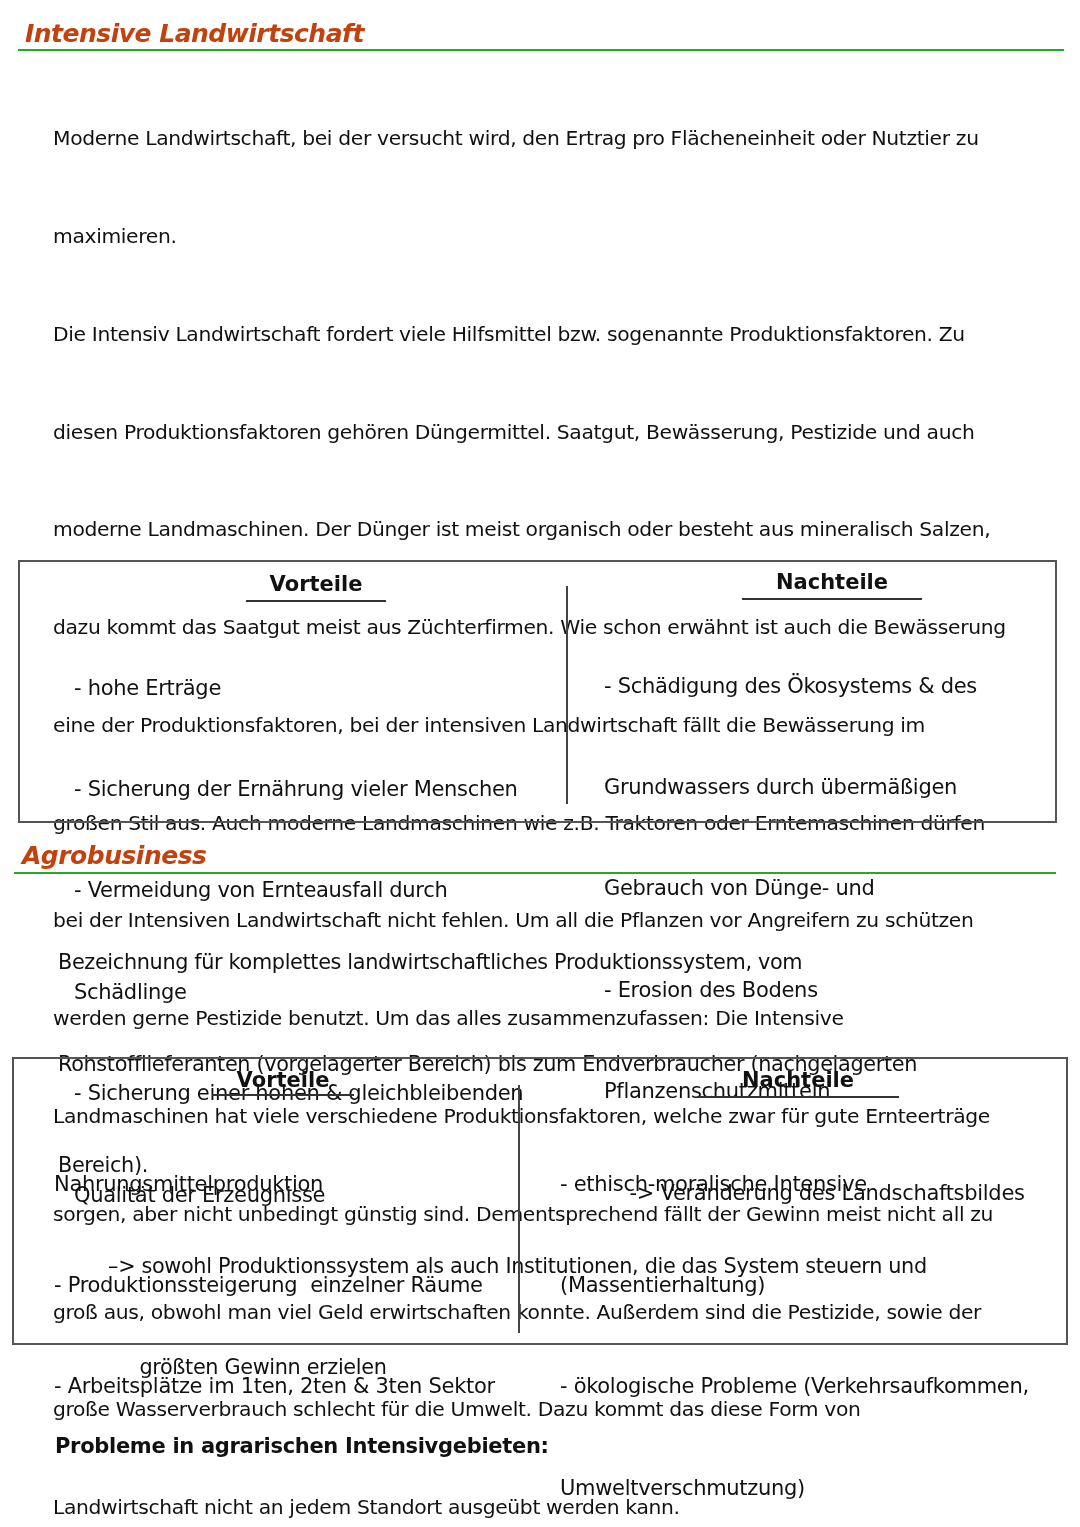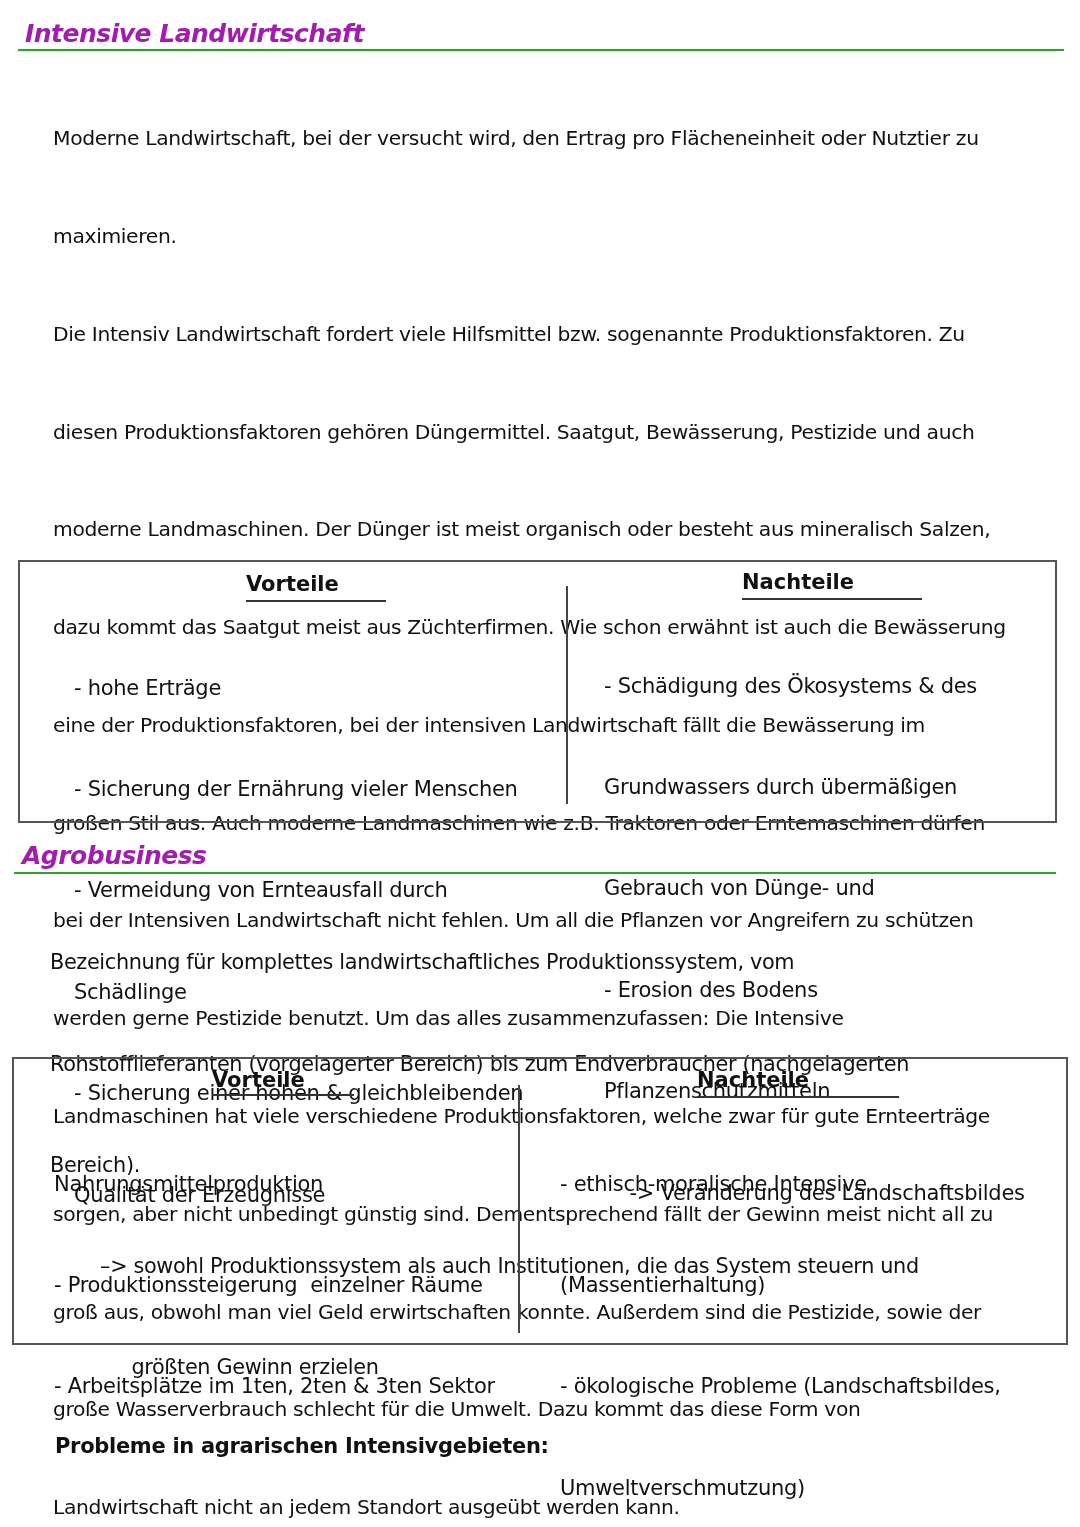--- a/index.html
+++ b/index.html
@@ -5,35 +5,35 @@
     html, body { margin: 0; padding: 0; background: #ffffff; }
     body {
       width: 1080px; height: 1527px; position: relative; overflow: hidden;
       font-family: "DejaVu Sans", "Liberation Sans", sans-serif;
       color: #111;
     }
     .abs { position: absolute; }
     .heading {
       font-family: "DejaVu Sans", sans-serif;
       font-weight: bold; font-style: italic;
-      color: #a21caf; font-size: 25px; letter-spacing: -0.5px;
+      color: #c2410c; font-size: 25px; letter-spacing: -0.5px;
       white-space: nowrap;
     }
     .rule { position: absolute; height: 2px; background: #2aa825; }
     .para {
       position: absolute; font-size: 20.5px; line-height: 32.6px;
       white-space: pre; letter-spacing: -0.35px;
     }
     .box {
       position: absolute; border: 2px solid #555; box-sizing: border-box;
     }
     .divider { position: absolute; width: 2px; background: #444; }
     .col-title {
       position: absolute; font-weight: bold; font-size: 21px;
-      text-align: left; white-space: nowrap;
+      text-align: center; white-space: nowrap;
     }
     .col-underline { position: absolute; height: 2px; background: #333; }
     .list {
       position: absolute; font-size: 21px; line-height: 33.8px;
       white-space: pre; letter-spacing: -0.3px;
     }
     .line { display: block; margin-left: 28px; }
     .bold-line { font-weight: bold; }
   </style>
 </head>
@@ -81,21 +81,21 @@
   <span class="line">Grundwassers durch übermäßigen</span>
   <span class="line">Gebrauch von Dünge- und</span>
   <span class="line">- Erosion des Bodens</span>
   <span class="line">Pflanzenschutzmitteln</span>
   <span class="line">    -&gt; Veränderung des Landschaftsbildes</span>
 </div>
 
 <div class="abs heading" style="left:22px; top:841px;text-align:right;">Agrobusiness</div>
 <div class="rule" style="left:14px; top:872px; width:1042px;"></div>
 
-<div class="para" style="left:22px; top:879px; font-size:20.8px; line-height:33.7px;">
+<div class="para" style="left:30px; top:879px; font-size:20.8px; line-height:33.7px;">
   <span class="line">Bezeichnung für komplettes landwirtschaftliches Produktionssystem, vom</span>
   <span class="line">Rohstofflieferanten (vorgelagerter Bereich) bis zum Endverbraucher (nachgelagerten</span>
   <span class="line">Bereich).</span>
   <span class="line">        –&gt; sowohl Produktionssystem als auch Institutionen, die das System steuern und</span>
   <span class="line">             größten Gewinn erzielen</span>
 </div>
 
 <div class="box" style="left:12px; top:1057px; width:1056px; height:288px;"></div>
 <div class="divider" style="left:518px; top:1085px; height:248px;"></div>
 
@@ -108,21 +108,21 @@
   
   
   
 </div>
 
 <div class="col-title" style="left:697px; top:1068px; width:202px;">Nachteile</div>
 <div class="col-underline" style="left:697px; top:1096px; width:202px;"></div>
 <div class="list" style="left:532px; top:1100px;">
   <span class="line">- ethisch-moralische Intensive</span>
   <span class="line">(Massentierhaltung)</span>
-  <span class="line">- ökologische Probleme (Landschaftsbildes,</span>
+  <span class="line">- ökologische Probleme (Verkehrsaufkommen,</span>
   <span class="line">Umweltverschmutzung)</span>
   
   
 </div>
 
 <div class="list" style="left:27px; top:1361px; line-height:34px;">
   <span class="line bold-line">Probleme in agrarischen Intensivgebieten:</span>
   
   
   

